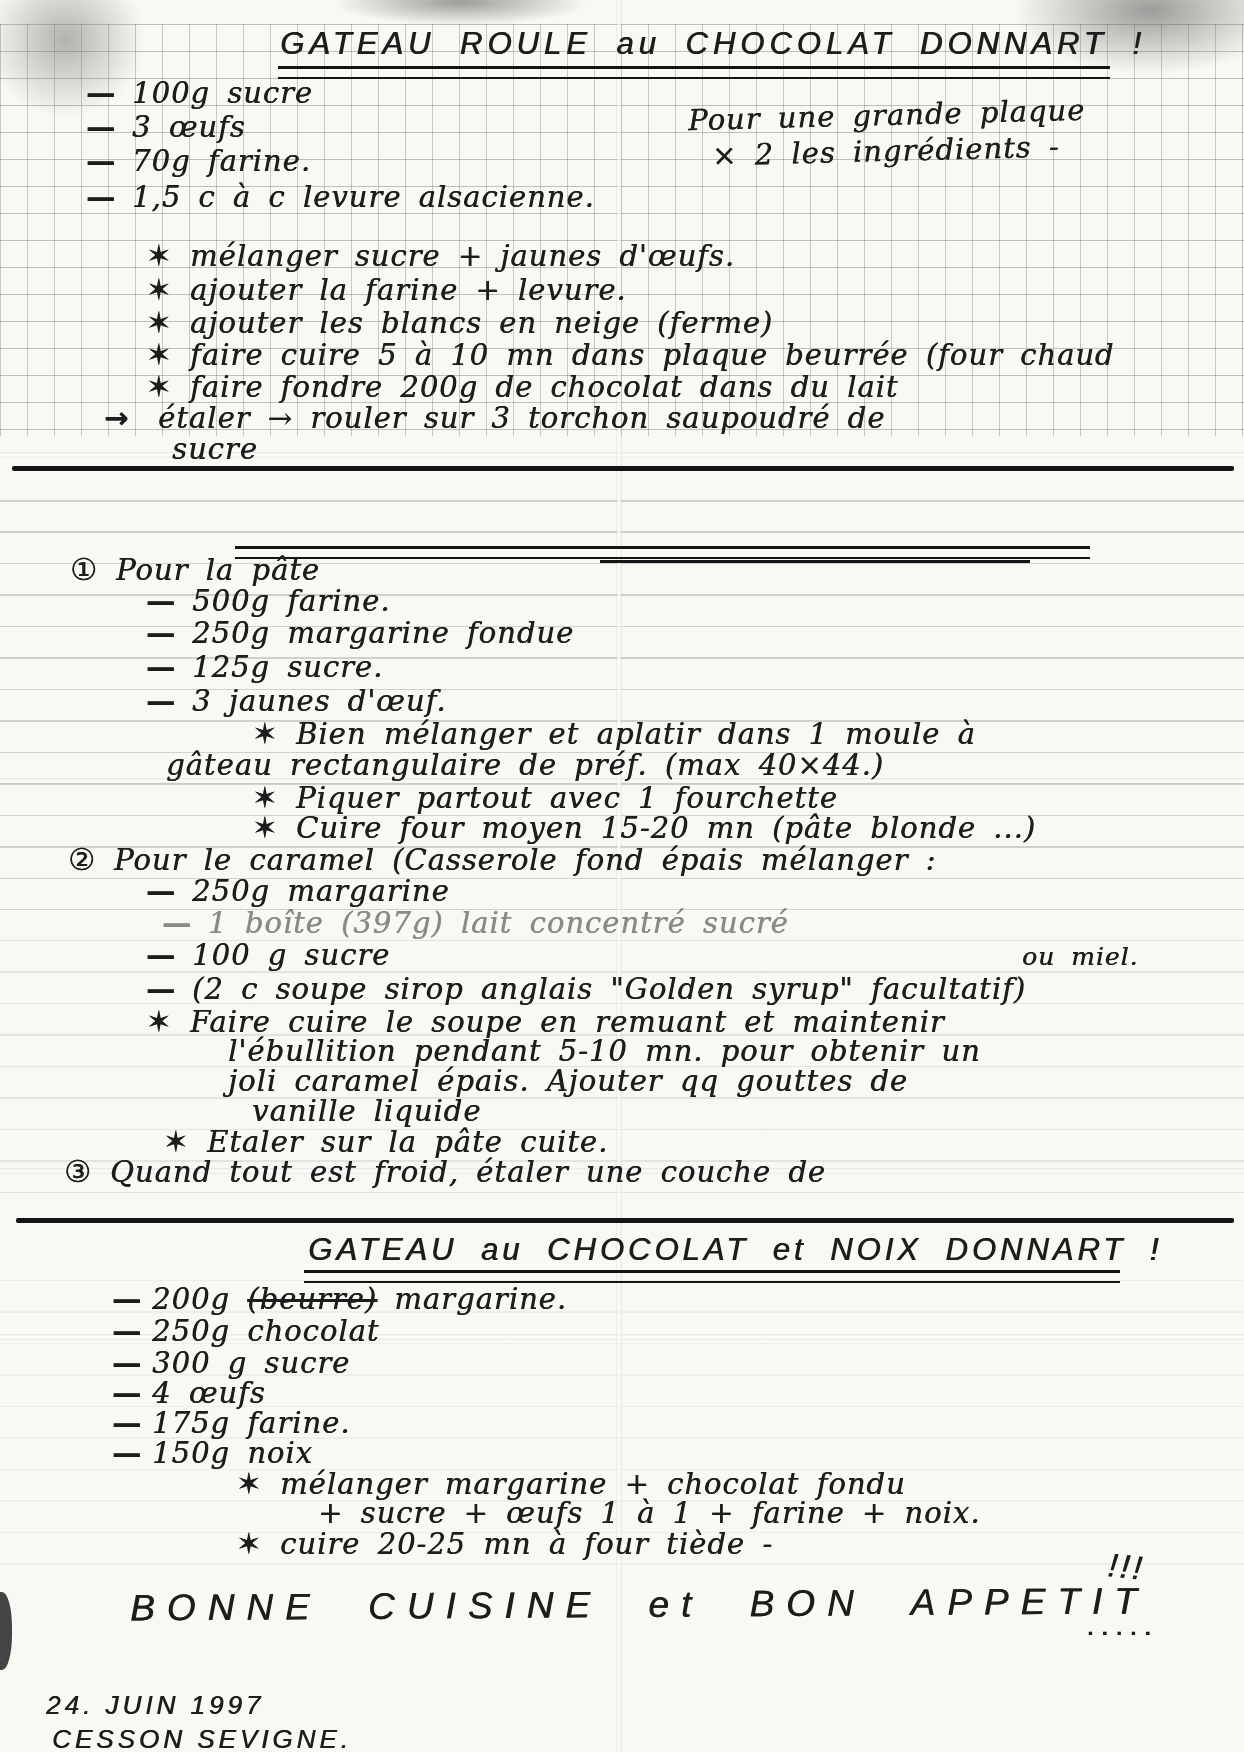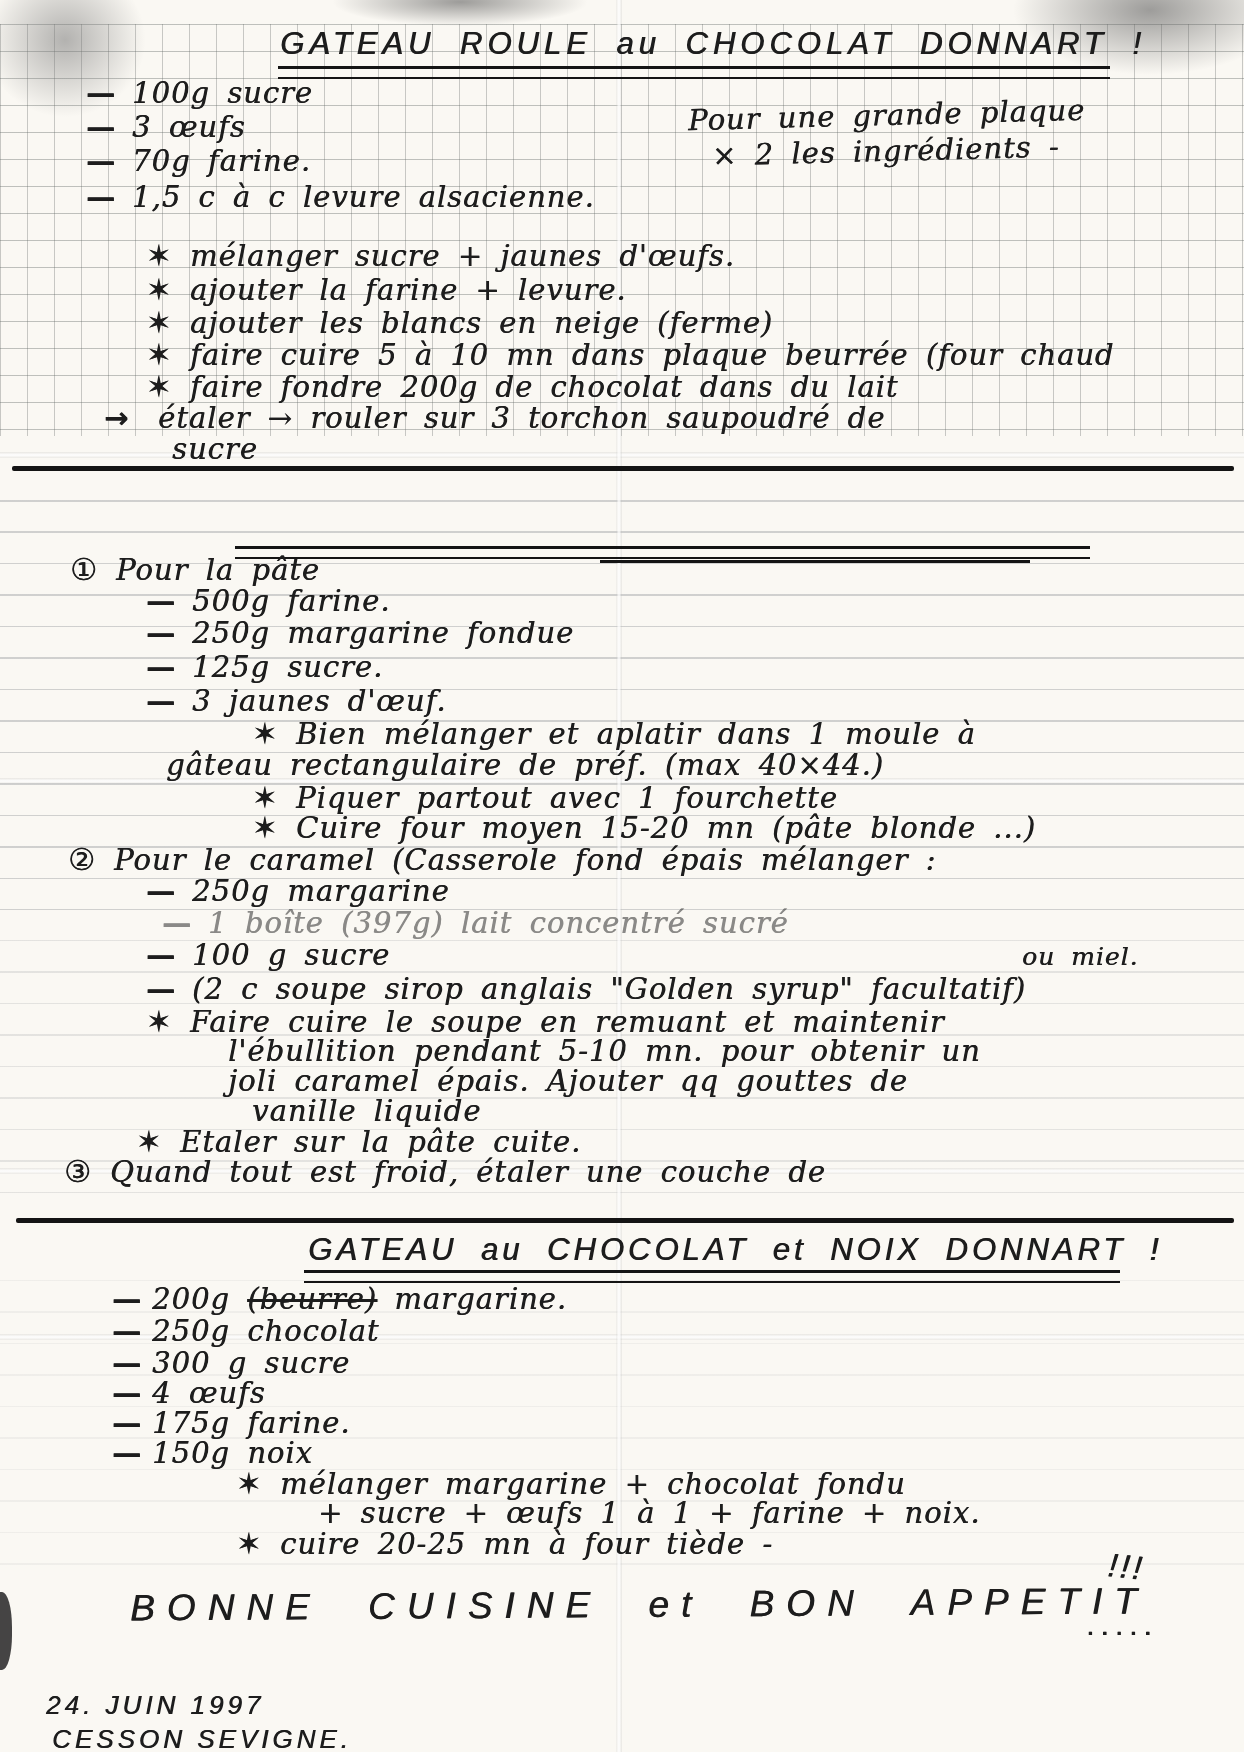--- a/index.html
+++ b/index.html
@@ -163,21 +163,21 @@
   <div class="hw" style="left:146px;top:974px;">
     <span class="marker dash">—</span><span>(2 c soupe sirop anglais "Golden syrup" facultatif)</span>
   </div>
 
   <div class="hw" style="left:146px;top:1006px;">
     <span class="marker star">✶</span><span>Faire cuire le soupe en remuant et maintenir</span>
   </div>
   <div class="hw" style="left:228px;top:1036px;">l'ébullition pendant 5-10 mn. pour obtenir un</div>
   <div class="hw" style="left:228px;top:1066px;">joli caramel épais. Ajouter qq gouttes de</div>
   <div class="hw" style="left:252px;top:1096px;">vanille liquide</div>
-  <div class="hw" style="left:136px;top:1126px;">
+  <div class="hw" style="left:163px;top:1126px;">
     <span class="marker star">✶</span><span>Etaler sur la pâte cuite.</span>
   </div>
 
   <div class="hw" style="left:64px;top:1156px;">
     <span class="marker circled">③</span><span>Quand tout est froid,  étaler une couche de</span>
   </div>
 
   <div class="rule" style="left:16px;top:1218px;width:1218px;"></div>
 
   <div class="titleline" style="left:308px;top:1232px;letter-spacing:4px;">GATEAU au CHOCOLAT et NOIX DONNART !</div>

